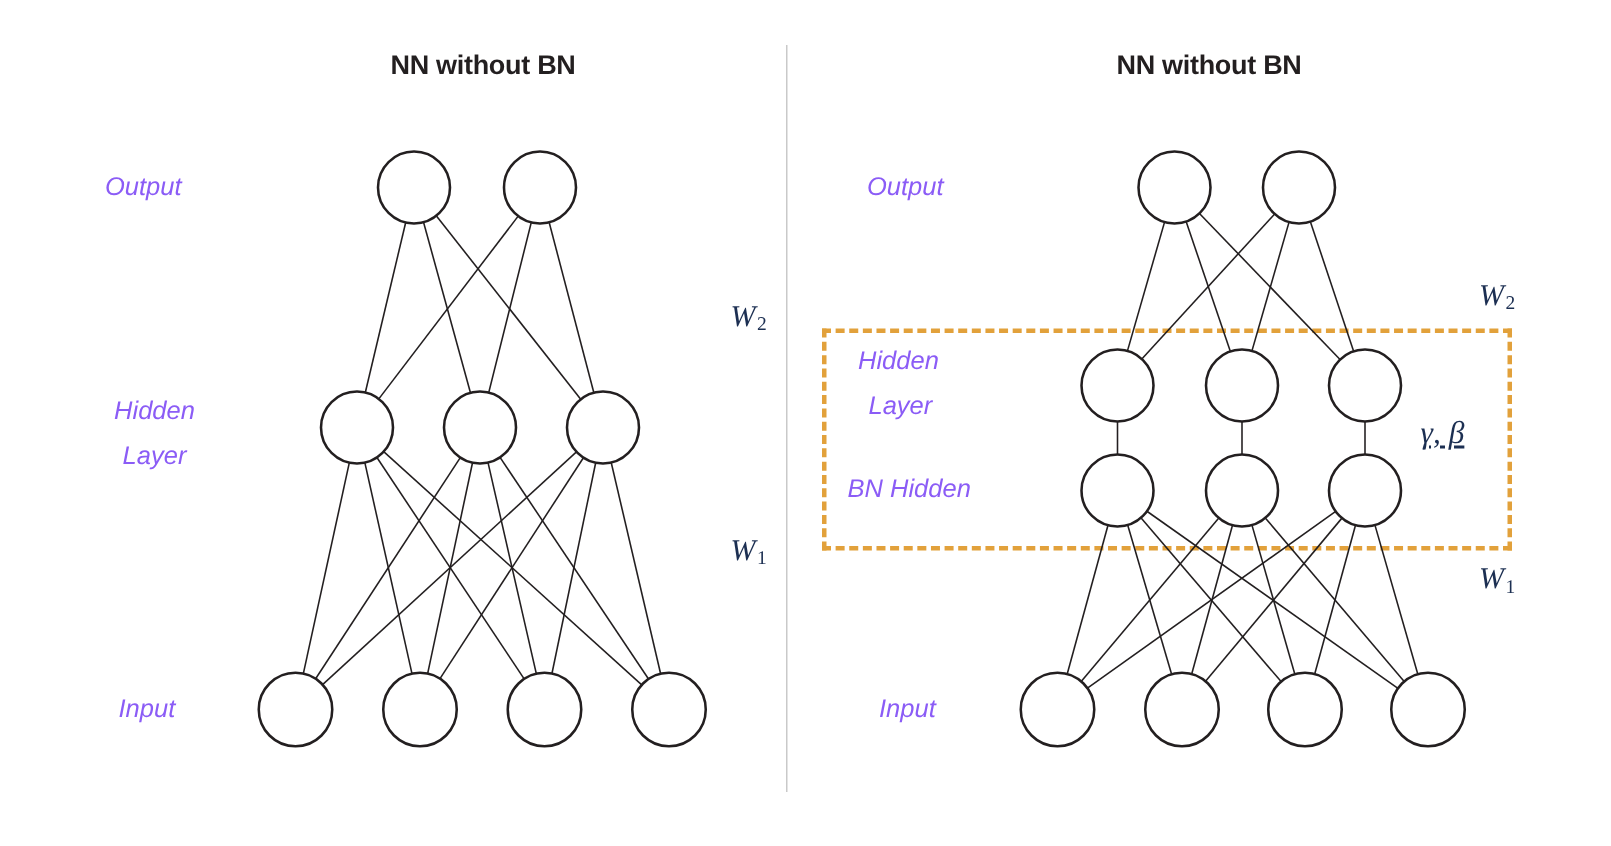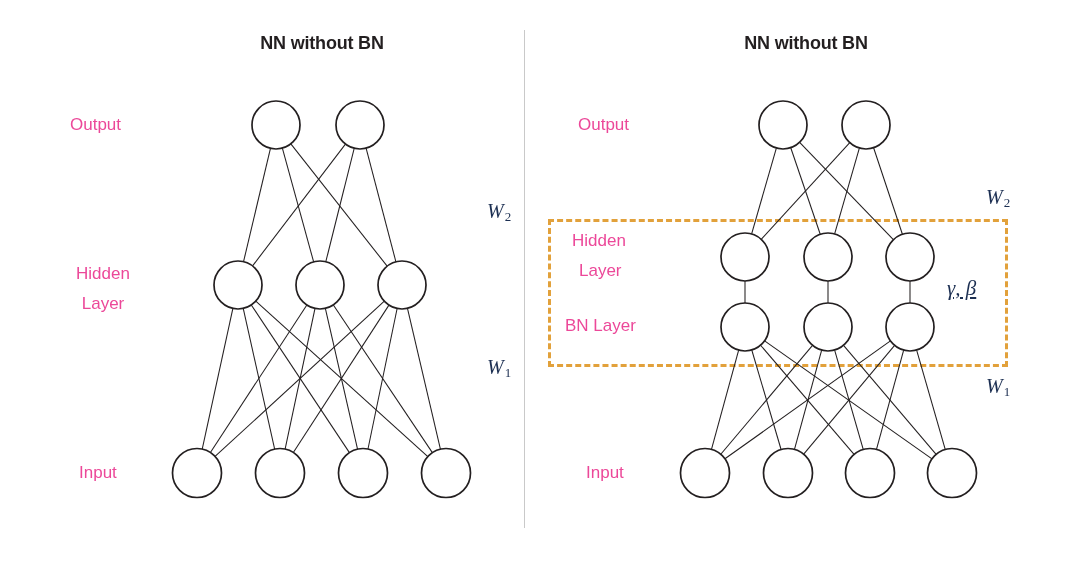--- a/index.html
+++ b/index.html
@@ -35,23 +35,24 @@
     top: 30px;
     width: 1px;
     height: 498px;
     background: #c9c9c9;
   }
 
   .layer-label {
     position: absolute;
     font-family: "Liberation Sans", sans-serif;
     font-size: 17px;
-    color: #ec4899;
+    color: #8b5cf6;
     white-space: nowrap;
     line-height: 1.0;
+    font-style: italic;
   }
   .layer-label.center { text-align: center; }
 
   .math-label {
     position: absolute;
     font-family: "Liberation Serif", serif;
     font-style: italic;
     font-size: 20px;
     color: #1c2f52;
     white-space: nowrap;
@@ -111,21 +112,21 @@
   <div class="layer-label center" style="left:48px; top:265px; width:110px;">Hidden</div>
   <div class="layer-label center" style="left:48px; top:295px; width:110px;">Layer</div>
 
   <div class="layer-label" style="left:79px; top:464px;">Input</div>
 
   <div class="layer-label" style="left:578px; top:116px;">Output</div>
 
   <div class="layer-label" style="left:572px; top:232px;">Hidden</div>
   <div class="layer-label" style="left:579px; top:262px;">Layer</div>
 
-  <div class="layer-label" style="left:565px; top:317px;">BN Layer</div>
+  <div class="layer-label" style="left:565px; top:317px;">BN Hidden</div>
 
   <div class="layer-label" style="left:586px; top:464px;">Input</div>
 
   <div class="math-label" style="left:487px; top:200px;">
     <span>W</span><sub>2</sub>
   </div>
 
   <div class="math-label" style="left:487px; top:356px;">
     <span>W</span><sub>1</sub>
   </div>

